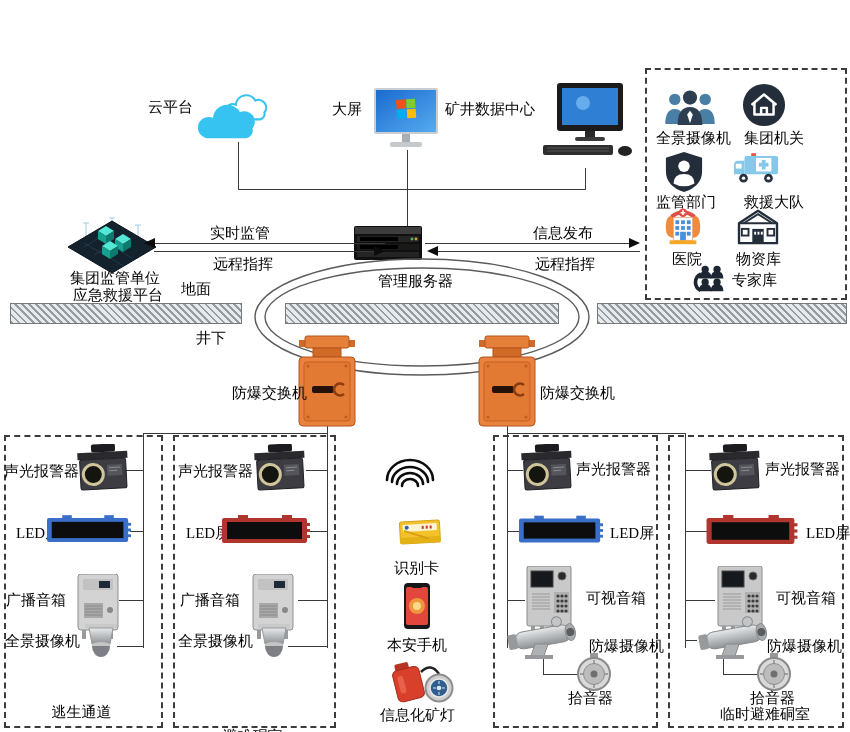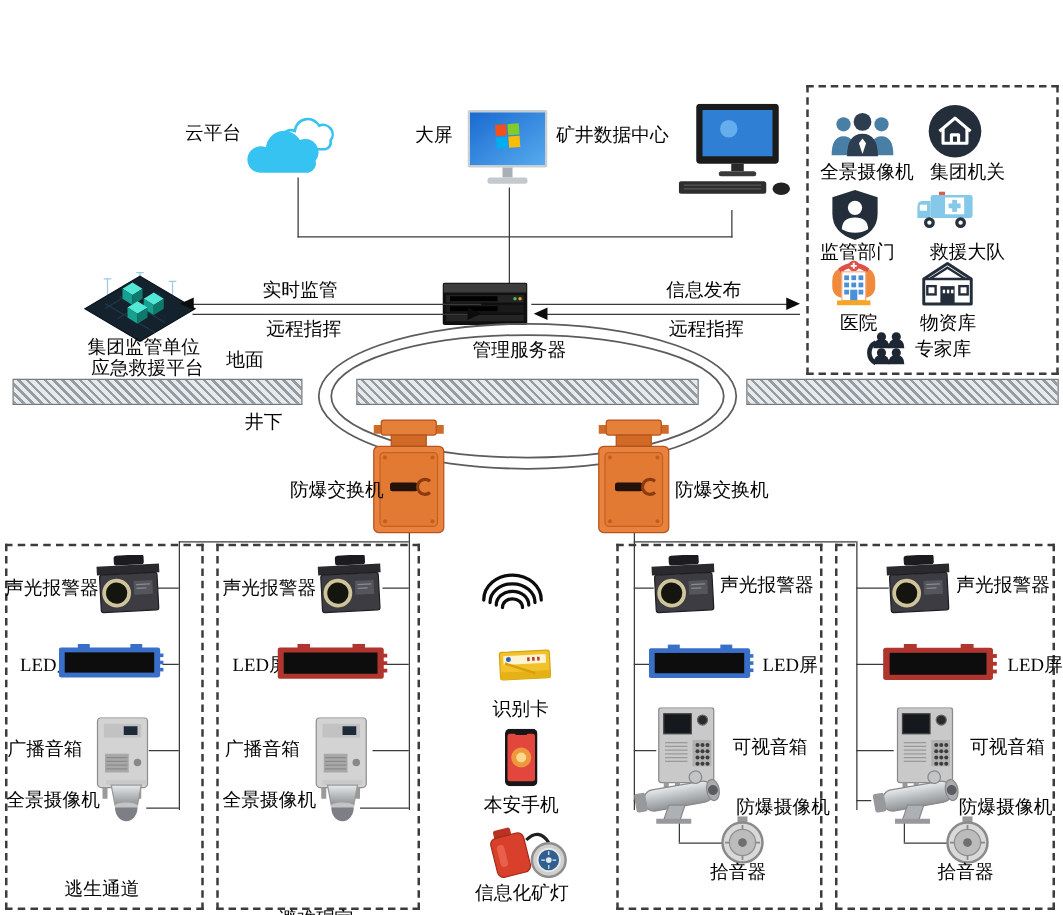--- a/index.html
+++ b/index.html
@@ -664,14 +664,15 @@
         <use href="#i-cylcam"></use>
       </svg>
     </div>
   <div class="lbl" style="left:767px;top:638px">防爆摄像机</div>
   <div class="ic" style="left:756px;top:653px;width:36px;height:38px">
       <svg>
         <use href="#i-pickup"></use>
       </svg>
     </div>
   <div class="lbl" style="left:750px;top:690px">拾音器</div>
+  <div class="lbl c" style="left:690px;top:706px;width:150px">临时避难硐室</div>
 
 </div>
 
 </body></html>

